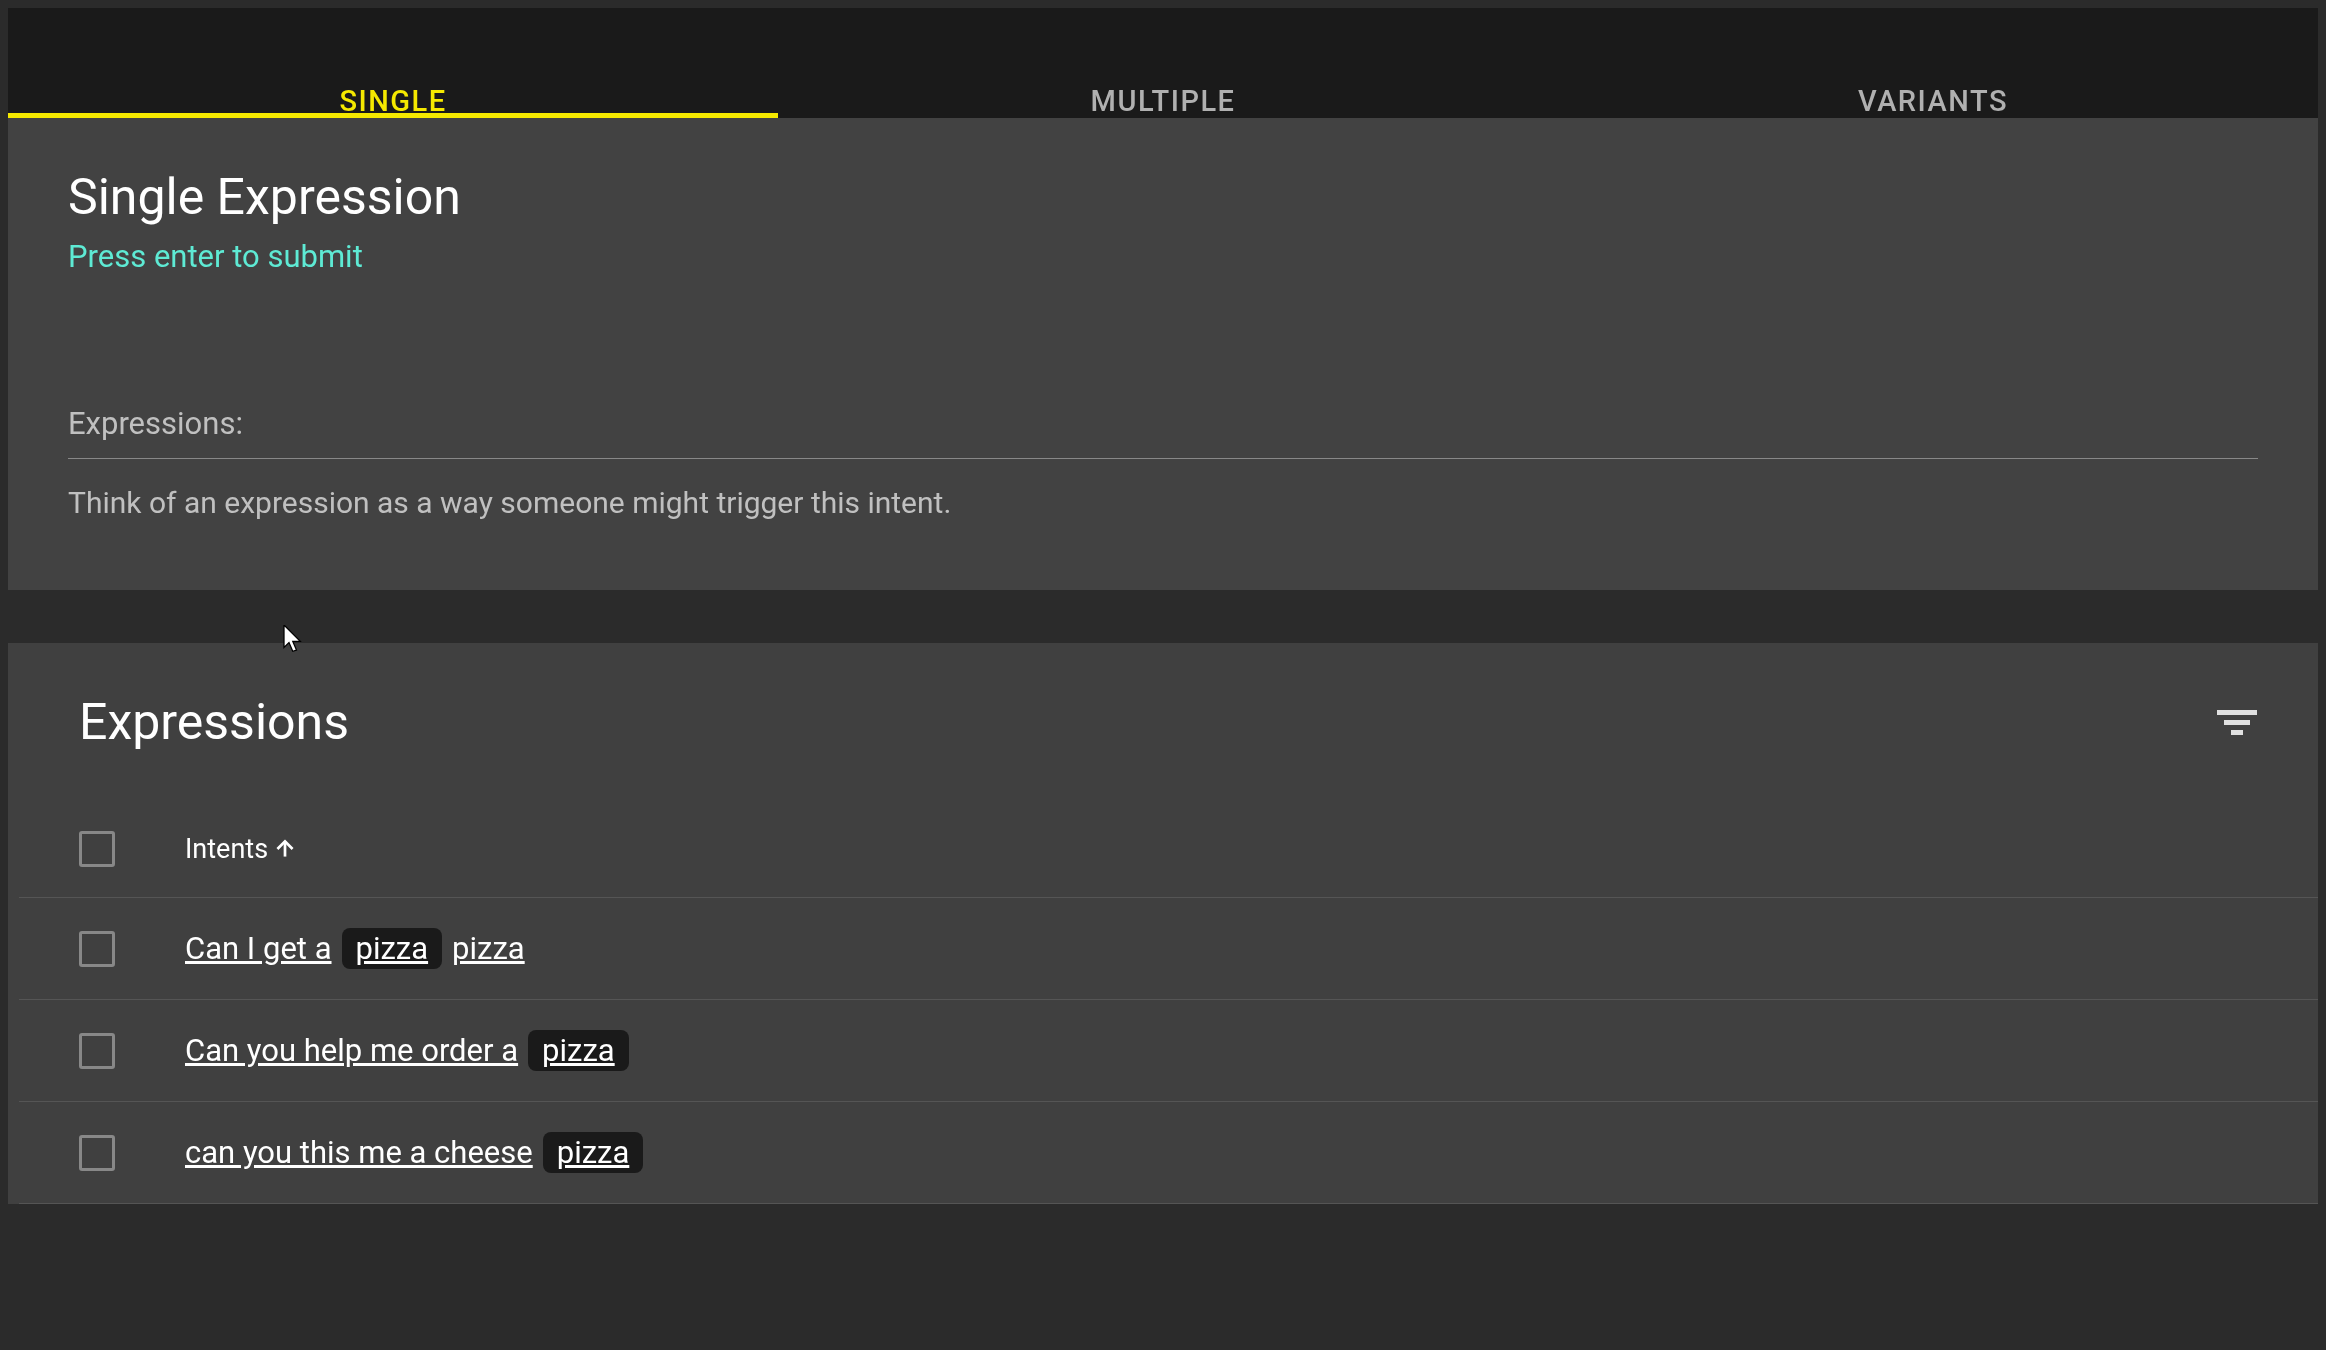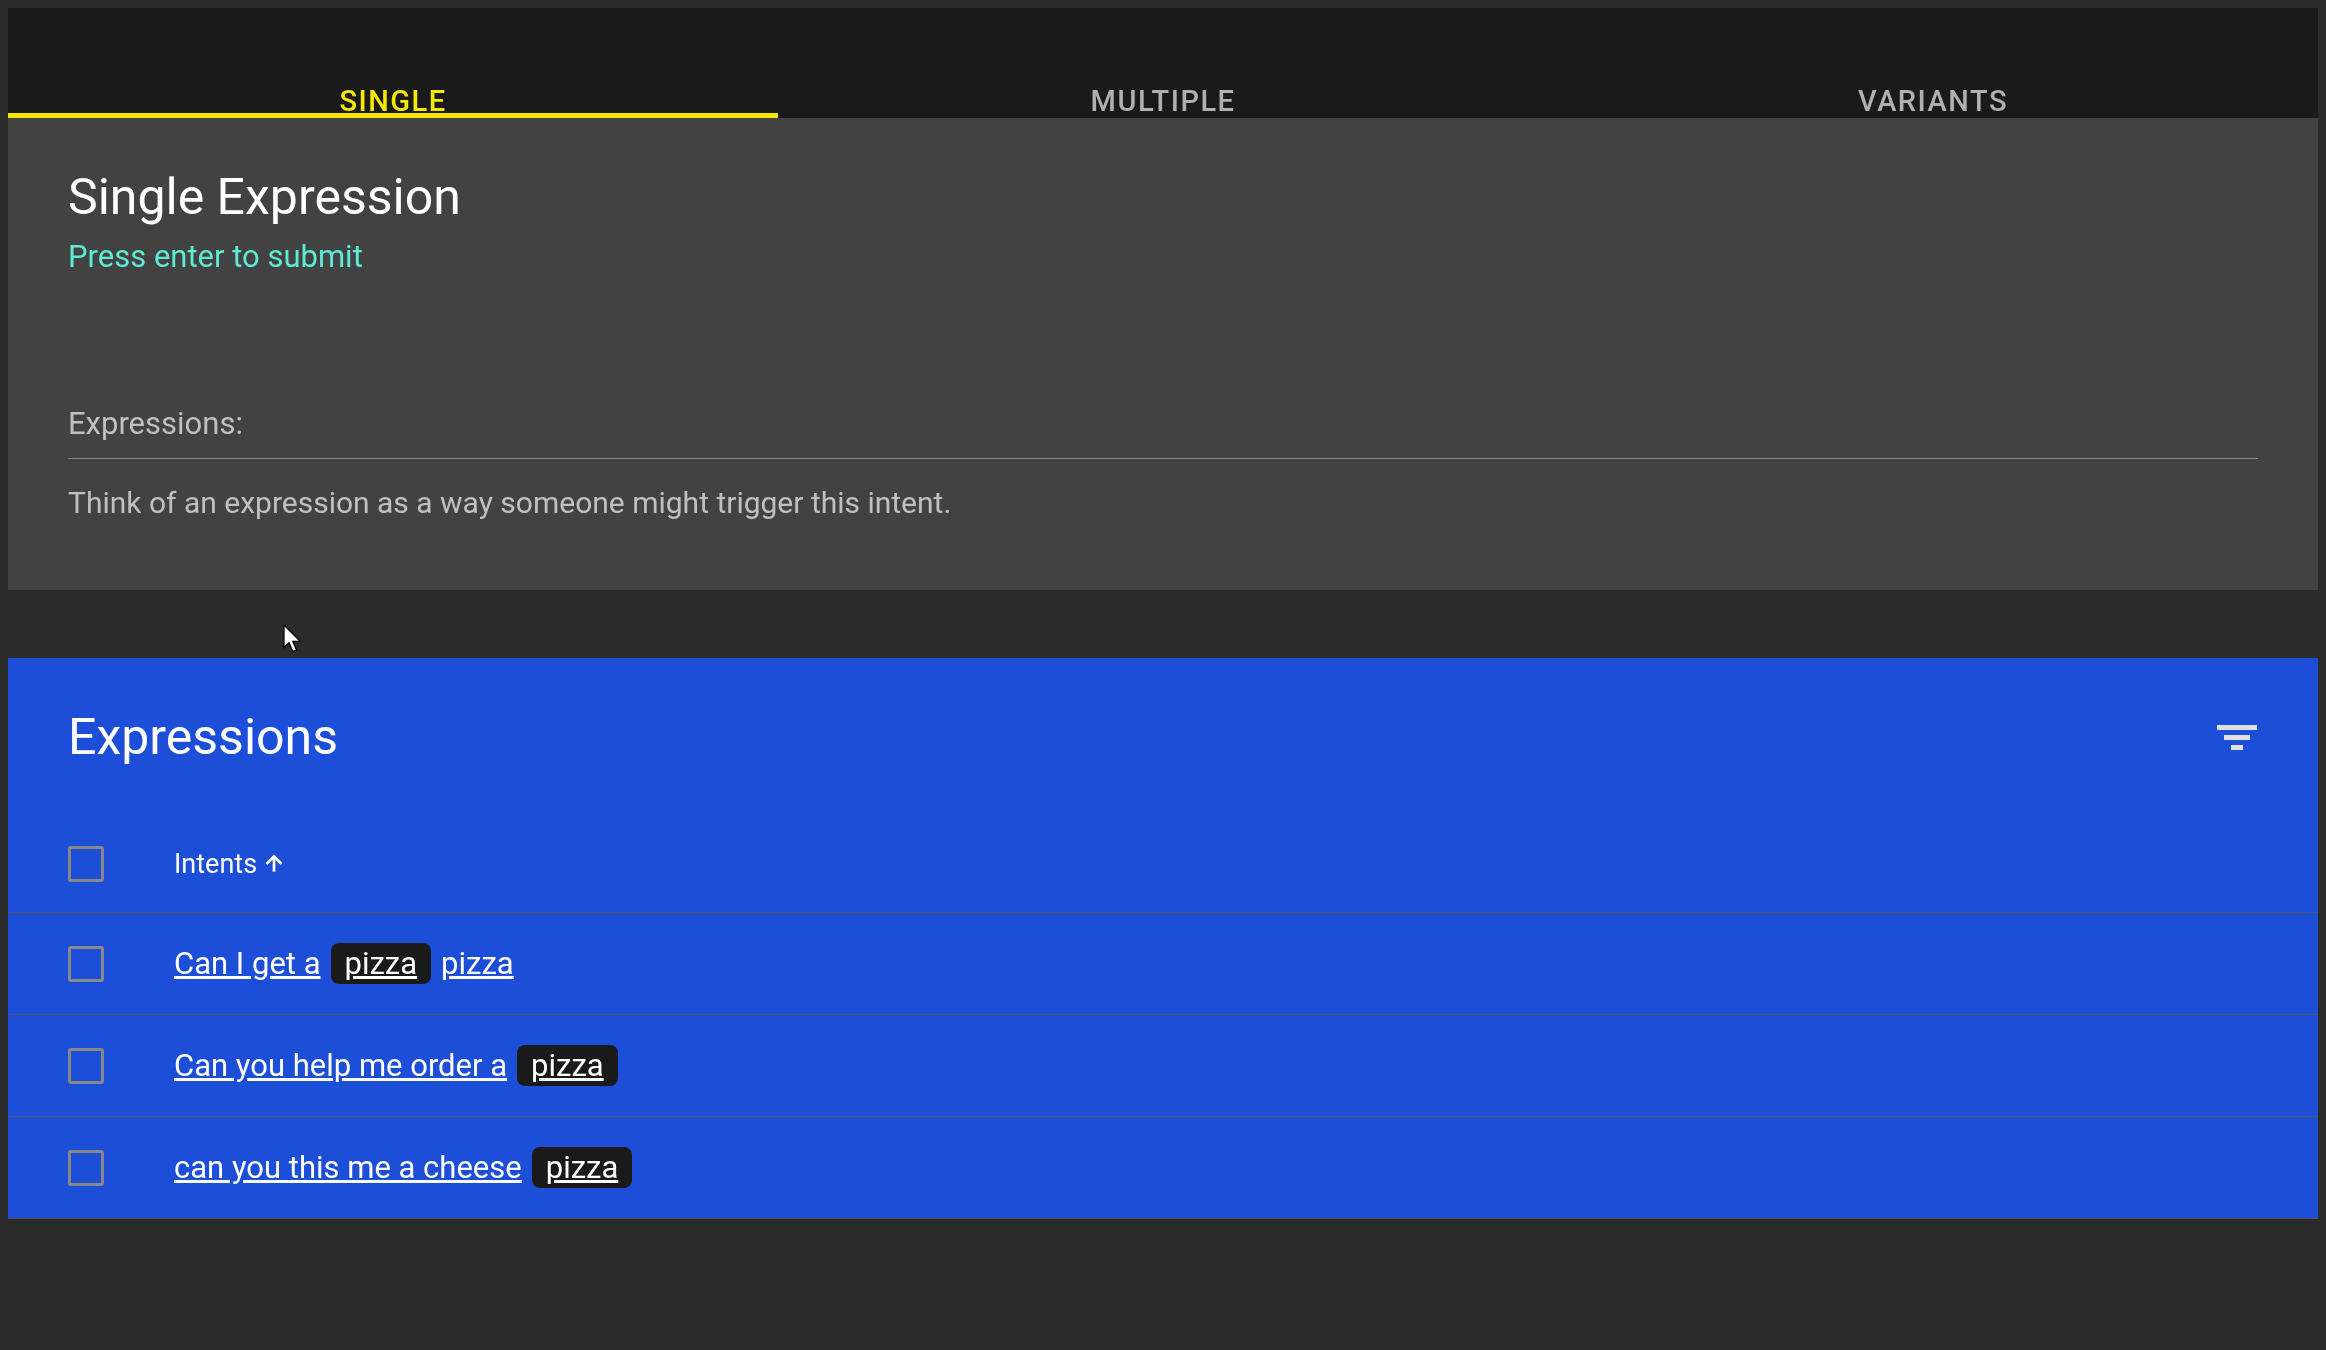--- a/index.html
+++ b/index.html
@@ -47,21 +47,21 @@
       bottom: 0;
       left: 0;
       right: 0;
       height: 5px;
       background-color: #f5e900;
     }
     
     .panel {
       background-color: #424242;
       padding: 50px 60px 70px 60px;
-      margin-bottom: 68px;
+      margin-bottom: 53px;
     }
     
     .panel-title {
       font-size: 50px;
       font-weight: 400;
       color: #ffffff;
       margin-bottom: 12px;
     }
     
     .panel-subtitle {
@@ -92,22 +92,22 @@
       margin-bottom: 26px;
     }
     
     .input-hint {
       font-size: 30px;
       color: #c0c0c0;
       font-weight: 400;
     }
     
     .expressions-panel {
-      background-color: #1d4ed8;
-      padding: 50px 0 0 0;
+      background-color: #404040;
+      padding: 50px 0 0 11px;
     }
     
     .expressions-header {
       display: flex;
       justify-content: space-between;
       align-items: center;
       padding: 0 60px 50px 60px;
     }
     
     .expressions-title {

